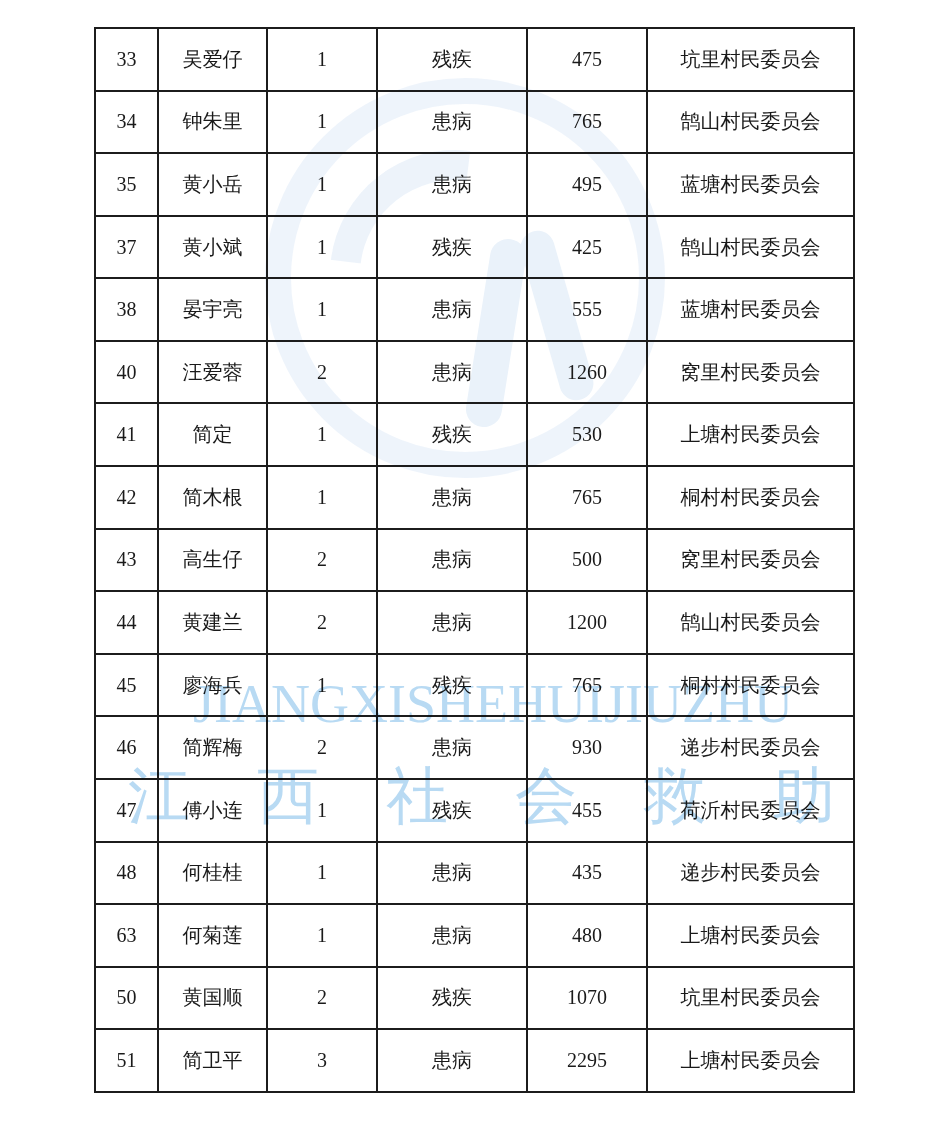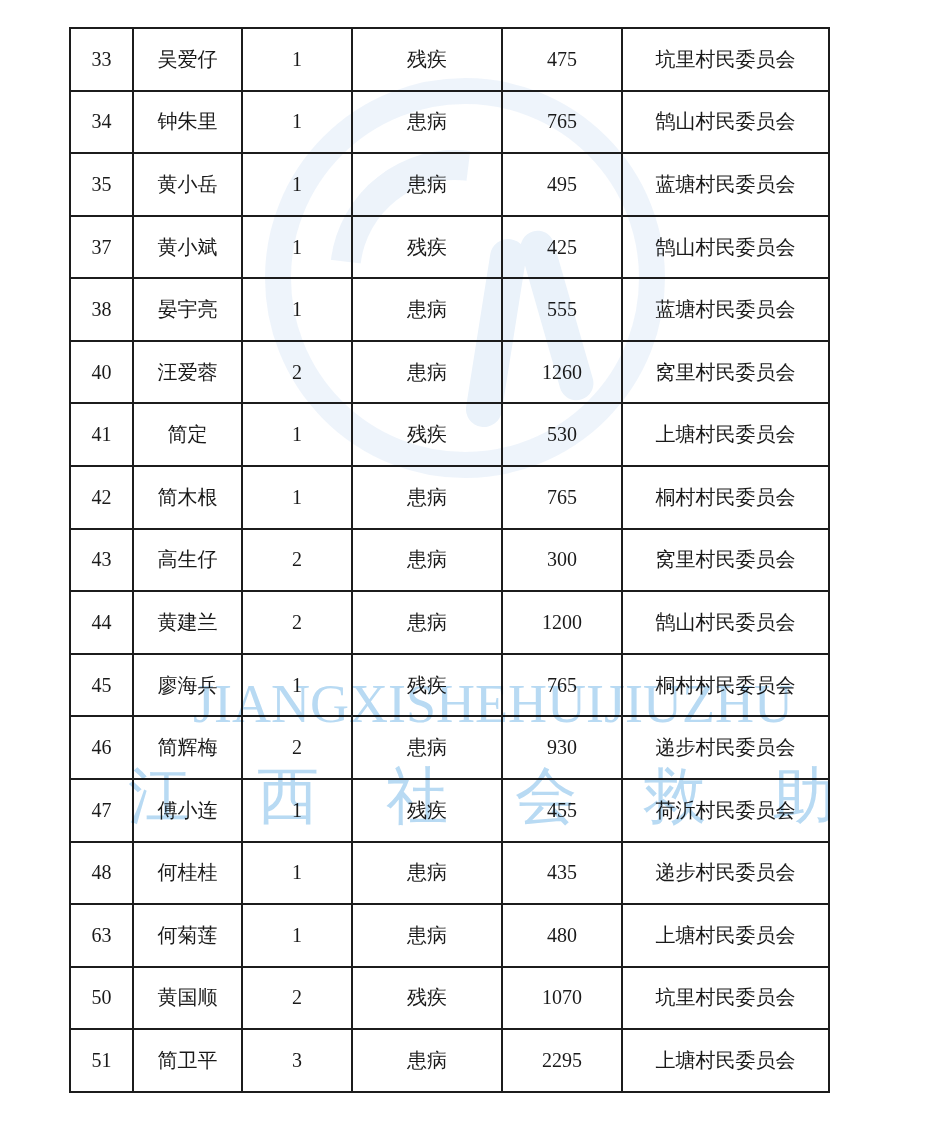--- a/index.html
+++ b/index.html
@@ -57,21 +57,21 @@
     left: 540px; top: 228px;
     width: 34px; height: 175px;
     background: #eaf2fa;
     border-radius: 18px;
     transform: rotate(-16deg);
   }
 
   
   table.assistance-table {
     position: absolute;
-    left: 69px; top: 27px;
+    left: 94px; top: 27px;
     width: 759px; height: 1066px;
     border-collapse: collapse;
     table-layout: fixed;
     z-index: 1;
   }
   table.assistance-table td {
     border: 2px solid #1c1c1c;
     text-align: center;
     vertical-align: middle;
     font-size: 20px;
@@ -191,21 +191,21 @@
         <td>1</td>
         <td>患病</td>
         <td>765</td>
         <td>桐村村民委员会</td>
       </tr>
       <tr>
         <td>43</td>
         <td>高生仔</td>
         <td>2</td>
         <td>患病</td>
-        <td>300</td>
+        <td>500</td>
         <td>窝里村民委员会</td>
       </tr>
       <tr>
         <td>44</td>
         <td>黄建兰</td>
         <td>2</td>
         <td>患病</td>
         <td>1200</td>
         <td>鹄山村民委员会</td>
       </tr>

